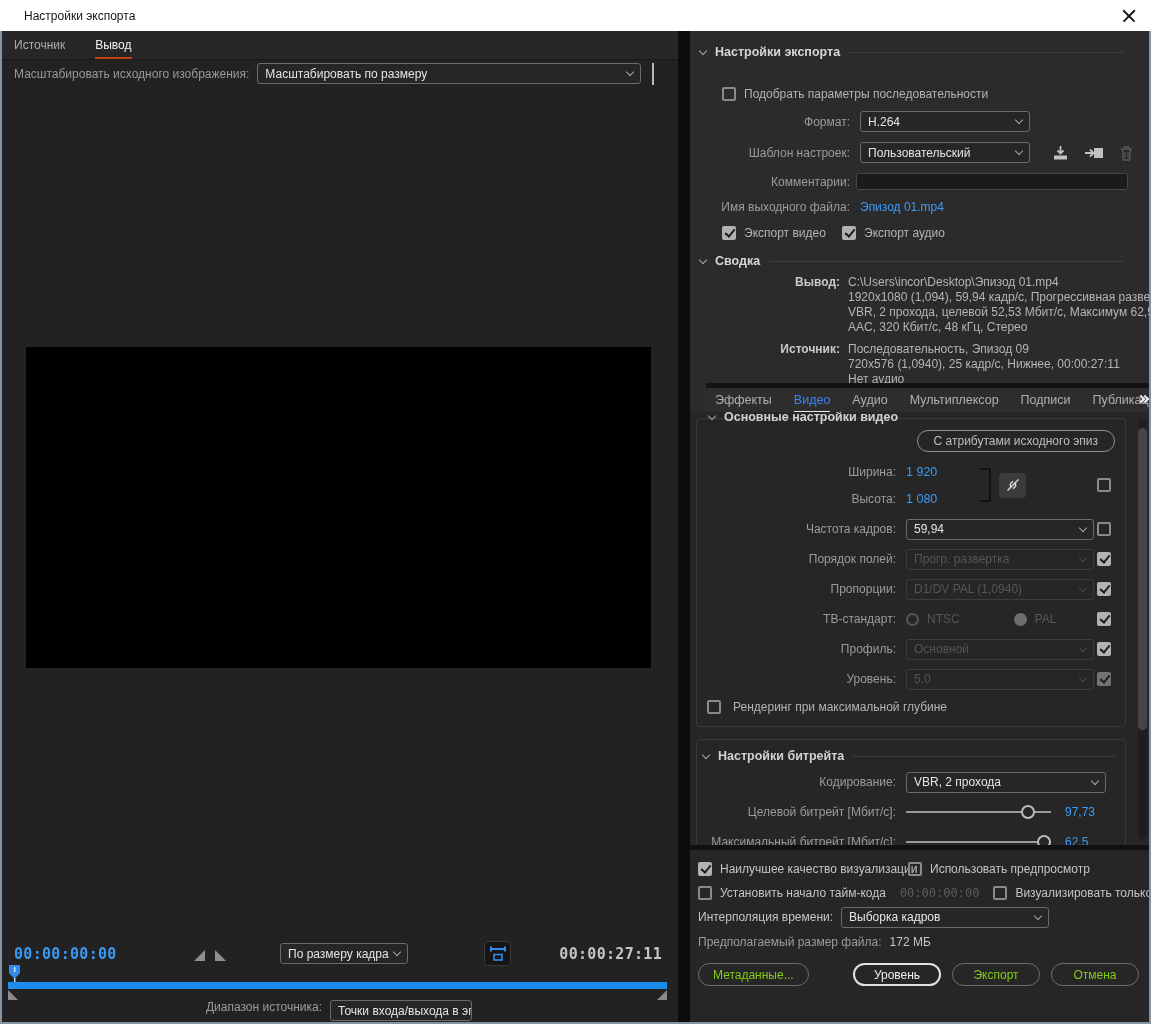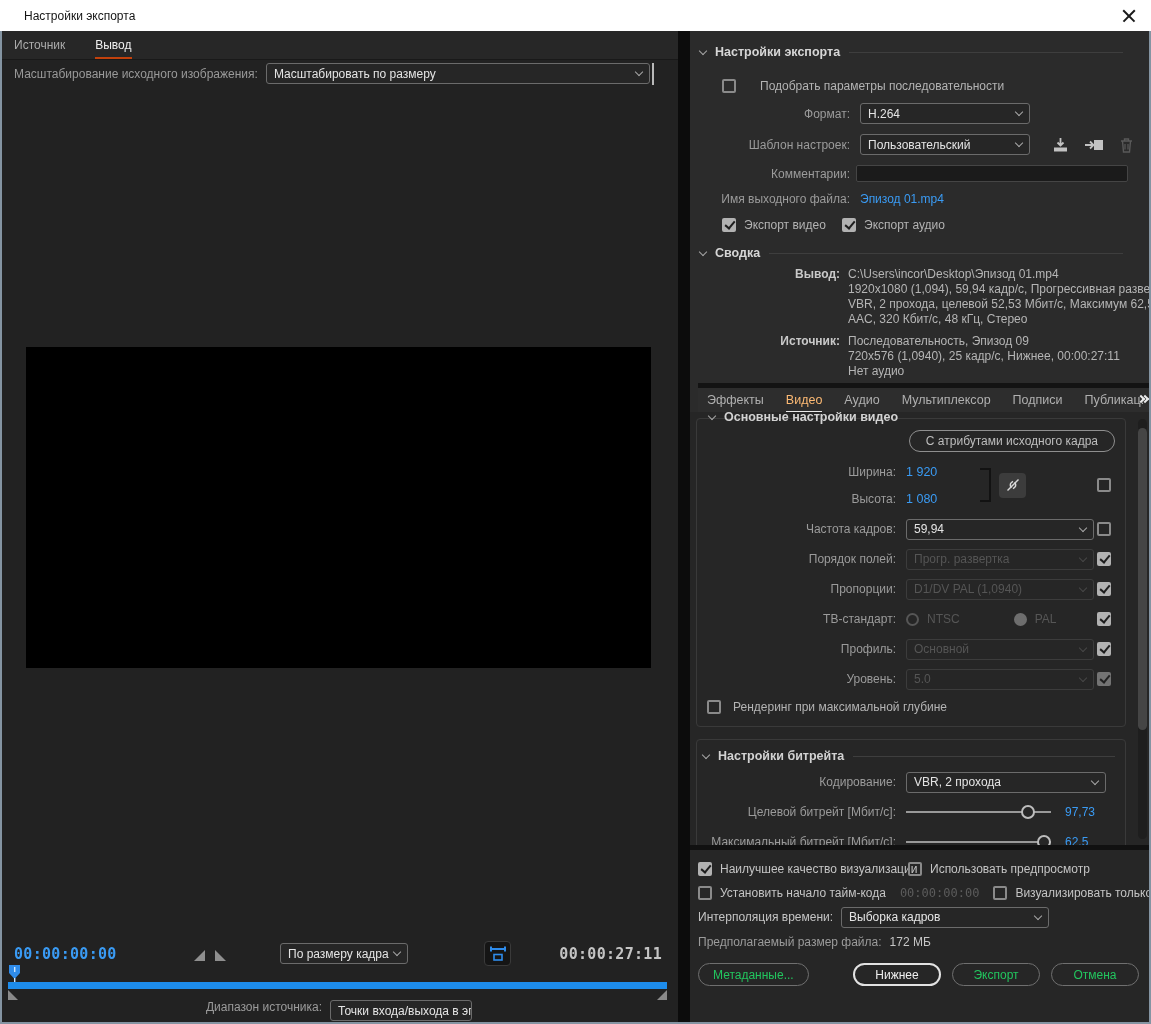--- a/index.html
+++ b/index.html
@@ -70,36 +70,36 @@
   .radio.on{background:#6e6e6e;border-color:#6e6e6e}
   .sechdr{display:flex;align-items:center;gap:9px;font-weight:700;color:#d6d6d6;font-size:12.5px}
   .sechdr .rule{flex:1;height:1px;background:#3e3e3e;margin-right:28px}
   .pill{height:22px;border:1px solid #8f8f8f;border-radius:12px;display:inline-flex;align-items:center;justify-content:center;color:#bdbdbd;padding:0 16px;background:transparent;font-size:12px}
   .blue{color:var(--accent-blue)}
 
   
   .rp-top{position:absolute;top:0;left:0;right:0;height:352px;background:#2b2b2b;padding:14px 0 0 10px}
   .xrow{display:flex;align-items:center;margin-top:10px}
   .xlabel{width:150px;text-align:right;color:#9b9b9b;flex-shrink:0}
-  .match-row{margin-top:20px;display:flex;align-items:center;gap:24px;padding-left:22px;color:#b3b3b3}
+  .match-row{margin-top:28px;display:flex;align-items:center;gap:8px;padding-left:22px;color:#b3b3b3}
   .fmt-dd{margin-left:10px;width:170px}
   .preset-icons{display:flex;gap:15px;margin-left:22px;align-items:center}
   .comments-input{margin-left:6px;width:272px;height:17px;background:#1b1b1b;border:1px solid #454545;border-radius:2px;color:#ddd;padding:0 5px;font-family:"Liberation Sans",sans-serif;font-size:12px}
   .exp-row{margin-top:12px;display:flex;align-items:center;gap:8px;padding-left:22px;color:#b3b3b3}
   .exp-row .grp{display:flex;align-items:center;gap:8px;width:112px}
   .exp-row .grp2{display:flex;align-items:center;gap:8px}
   .sum-block{display:flex;margin-top:7px;line-height:15px}
   .sum-label{width:140px;text-align:right;font-weight:700;color:#c9c9c9;flex-shrink:0}
   .sum-lines{margin-left:8px;color:#b5b5b5;white-space:nowrap;overflow:hidden}
   .summary-hdr{margin-top:14px}
 
   
-  .rp-tabs{position:absolute;top:352px;left:8px;right:0;height:29px;background:#2d2d2d;border-top:5px solid #131313;display:flex;align-items:center;gap:18px;padding:0 0 0 7px;font-size:12.5px}
+  .rp-tabs{position:absolute;top:352px;left:16px;right:0;height:29px;background:#2d2d2d;border-top:5px solid #131313;display:flex;align-items:center;gap:18px;padding:0 0 0 7px;font-size:12.5px}
   .stab{color:#b0b0b0;position:relative;padding:5px 2px 6px}
-  .stab.active{color:#fdba74}
+  .stab.active{color:#3b82f6}
   .stab.active::after{content:"";position:absolute;left:2px;right:2px;bottom:0;height:2px;background:#e9e9e9}
   .tab-overflow{position:absolute;right:3px;top:8px;display:flex;gap:1px}
   .tab-overflow .chev-r{border-color:#ececec;border-width:2.2px;width:6px;height:6px}
 
   
   .rp-scroll{position:absolute;top:381px;left:0;right:0;height:433px;background:#262626;overflow:hidden}
   .group{position:relative;border:1px solid #3a3a3a;border-radius:4px;margin:6px 25px 0 6px}
   .vs-hdr{position:absolute;top:-9px;left:12px;display:flex;align-items:center;gap:9px;font-weight:700;color:#d2d2d2;font-size:12.5px;z-index:2}
   .btnrow{display:flex;justify-content:flex-end;padding:11px 10px 0 0}
   .vrow{display:flex;align-items:center;height:30px}
@@ -127,42 +127,42 @@
   
   .rp-footer{position:absolute;top:814px;left:0;right:0;bottom:0;background:#262626;border-top:5px solid #111;padding:7px 0 0 8px;overflow:hidden}
   .frow{display:flex;align-items:center;height:24px;gap:8px;color:#c4c4c4;white-space:nowrap}
   .frow .grp{display:flex;align-items:center;gap:8px}
   .frow .w210{width:202px}
   .dimval{color:#5c5c5c;font-family:"DejaVu Sans Mono",monospace;font-size:12px;margin:0 6px}
   .interp-dd{width:208px}
   .sizerow{height:26px;display:flex;align-items:center;color:#9b9b9b}
   .sizeval{color:#c6c6c6;margin-left:8px}
   .btns{display:flex;align-items:center;margin-top:8px;padding-right:12px;gap:11px}
-  .btn{height:23px;border:1px solid #6f6f6f;border-radius:12px;color:#22c55e;display:inline-flex;align-items:center;justify-content:center;padding:0 14px;min-width:88px;background:transparent;font-size:12px}
+  .btn{height:23px;border:1px solid #6f6f6f;border-radius:12px;color:#84cc16;display:inline-flex;align-items:center;justify-content:center;padding:0 14px;min-width:88px;background:transparent;font-size:12px}
   .btn.primary{border:2px solid #e2e2e2;color:#efefef;margin-left:auto}
 </style>
 </head>
 <body>
 
 <div class="dialog">
 
   <div class="titlebar">
     <span>Настройки экспорта</span>
     <span class="close-btn"></span>
   </div>
 
   <div class="main">
 
     <div class="left">
       <div class="ltabs">
         <span class="ltab">Источник</span>
         <span class="ltab active">Вывод</span>
       </div>
       <div class="scalerow">
-        <span>Масштабирование исходного изображения:</span>
+        <span>Масштабировать исходного изображения:</span>
         <div class="dd scale-dd">
           <span>Масштабировать по размеру</span>
           <span class="chev"></span>
         </div>
         <div class="mini-split"></div>
       </div>
 
       <div class="preview"></div>
 
       <div class="transport">
@@ -313,21 +313,21 @@
 
       <div class="rp-scroll">
 
         <div class="group">
           <div class="vs-hdr">
             <span class="chev"></span>
             <span>Основные настройки видео</span>
           </div>
 
           <div class="btnrow">
-            <span class="pill">С атрибутами исходного кадра</span>
+            <span class="pill">С атрибутами исходного эпиз</span>
           </div>
 
           <div class="whblock">
             <div class="whcol">
               <div class="whrow">
                 <span class="vlabel">Ширина:</span>
                 <span class="whval blue">1 920</span>
               </div>
               <div class="whrow">
                 <span class="vlabel">Высота:</span>
@@ -471,21 +471,21 @@
             <span>Выборка кадров</span>
             <span class="chev"></span>
           </div>
         </div>
         <div class="sizerow">
           <span>Предполагаемый размер файла:</span>
           <span class="sizeval">172 МБ</span>
         </div>
         <div class="btns">
           <span class="btn">Метаданные...</span>
-          <span class="btn primary">Нижнее</span>
+          <span class="btn primary">Уровень</span>
           <span class="btn">Экспорт</span>
           <span class="btn">Отмена</span>
         </div>
       </div>
 
     </div>
   </div>
 
   <div class="edge-l"></div>
   <div class="edge-r"></div>

